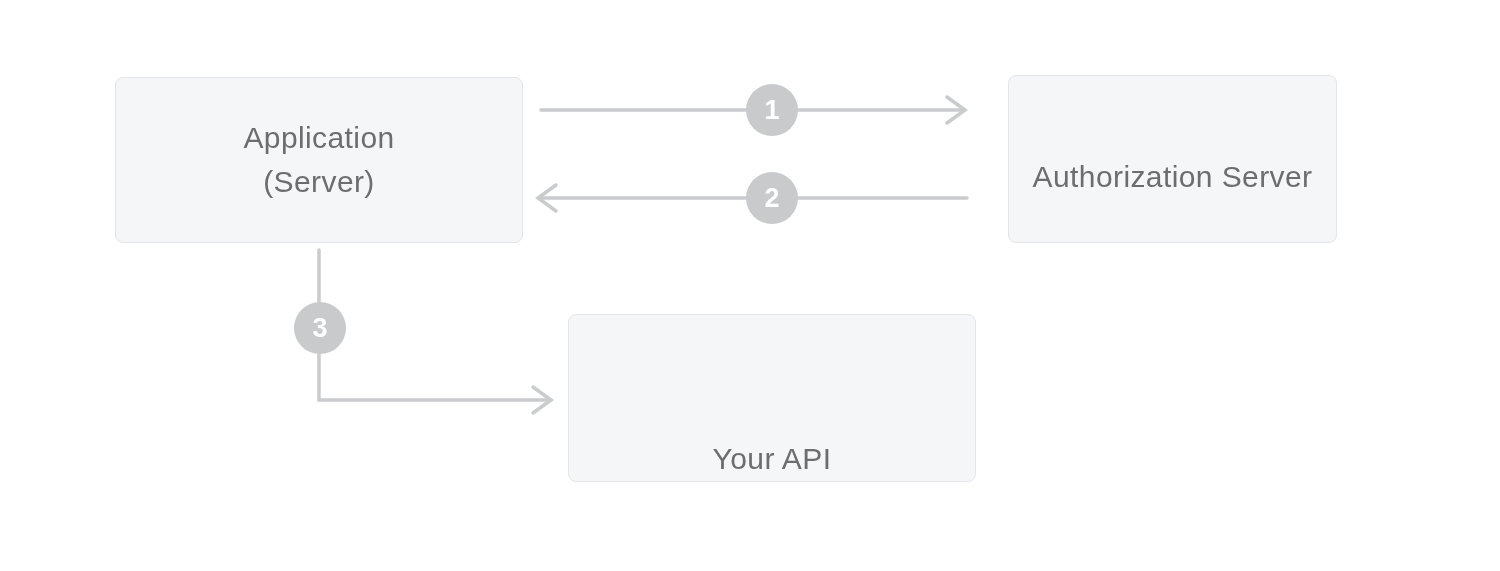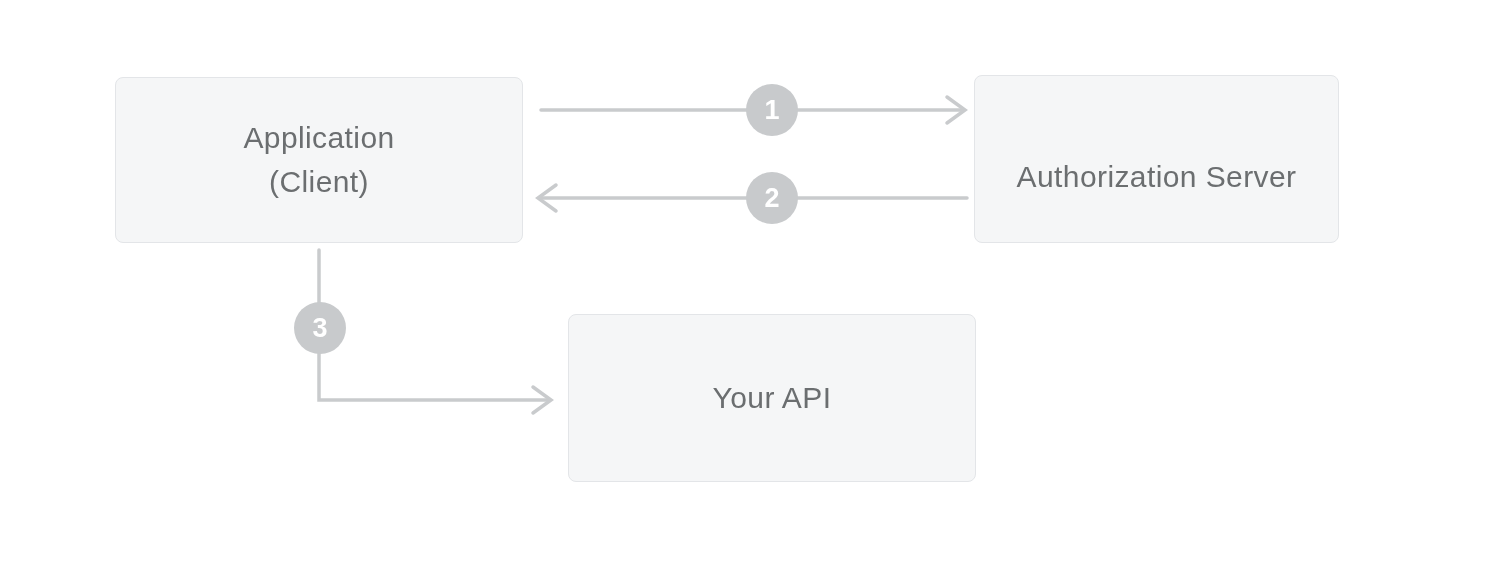--- a/index.html
+++ b/index.html
@@ -28,22 +28,22 @@
     flex-direction:column;
     align-items:center;
     justify-content:center;
     text-align:center;
     color:var(--text);
     font-size:30px;
     line-height:44px;
     letter-spacing:0.4px;
   }
   .node-application{left:115px;top:77px;width:408px;height:166px;}
-  .node-auth-server{left:974px;top:75px;width:365px;height:168px;padding-top:36px;}
-  .node-your-api{left:568px;top:314px;width:408px;height:168px;}
+  .node-auth-server{left:1008px;top:75px;width:329px;height:168px;padding-top:36px;}
+  .node-your-api{left:568px;top:314px;width:408px;height:168px;justify-content:flex-end;}
   .arrow-layer{
     position:absolute;left:0;top:0;width:1500px;height:571px;
     pointer-events:none;
   }
   .arrow-layer path{
     fill:none;
     stroke:var(--line);
     stroke-width:3.5;
     stroke-linecap:round;
   }
@@ -79,21 +79,21 @@
     </g>
 
     <g>
       <path d="M319 250 L319 400 L549 400"></path>
       <path d="M533 387 L551 400 L533 413"></path>
     </g>
   </svg>
 
   <div class="node node-application">
     <span>Application</span>
-    <span>(Client)</span>
+    <span>(Server)</span>
   </div>
 
   <div class="node node-auth-server">
     <span>Authorization Server</span>
   </div>
 
   <div class="node node-your-api">
     <span>Your API</span>
   </div>
 

